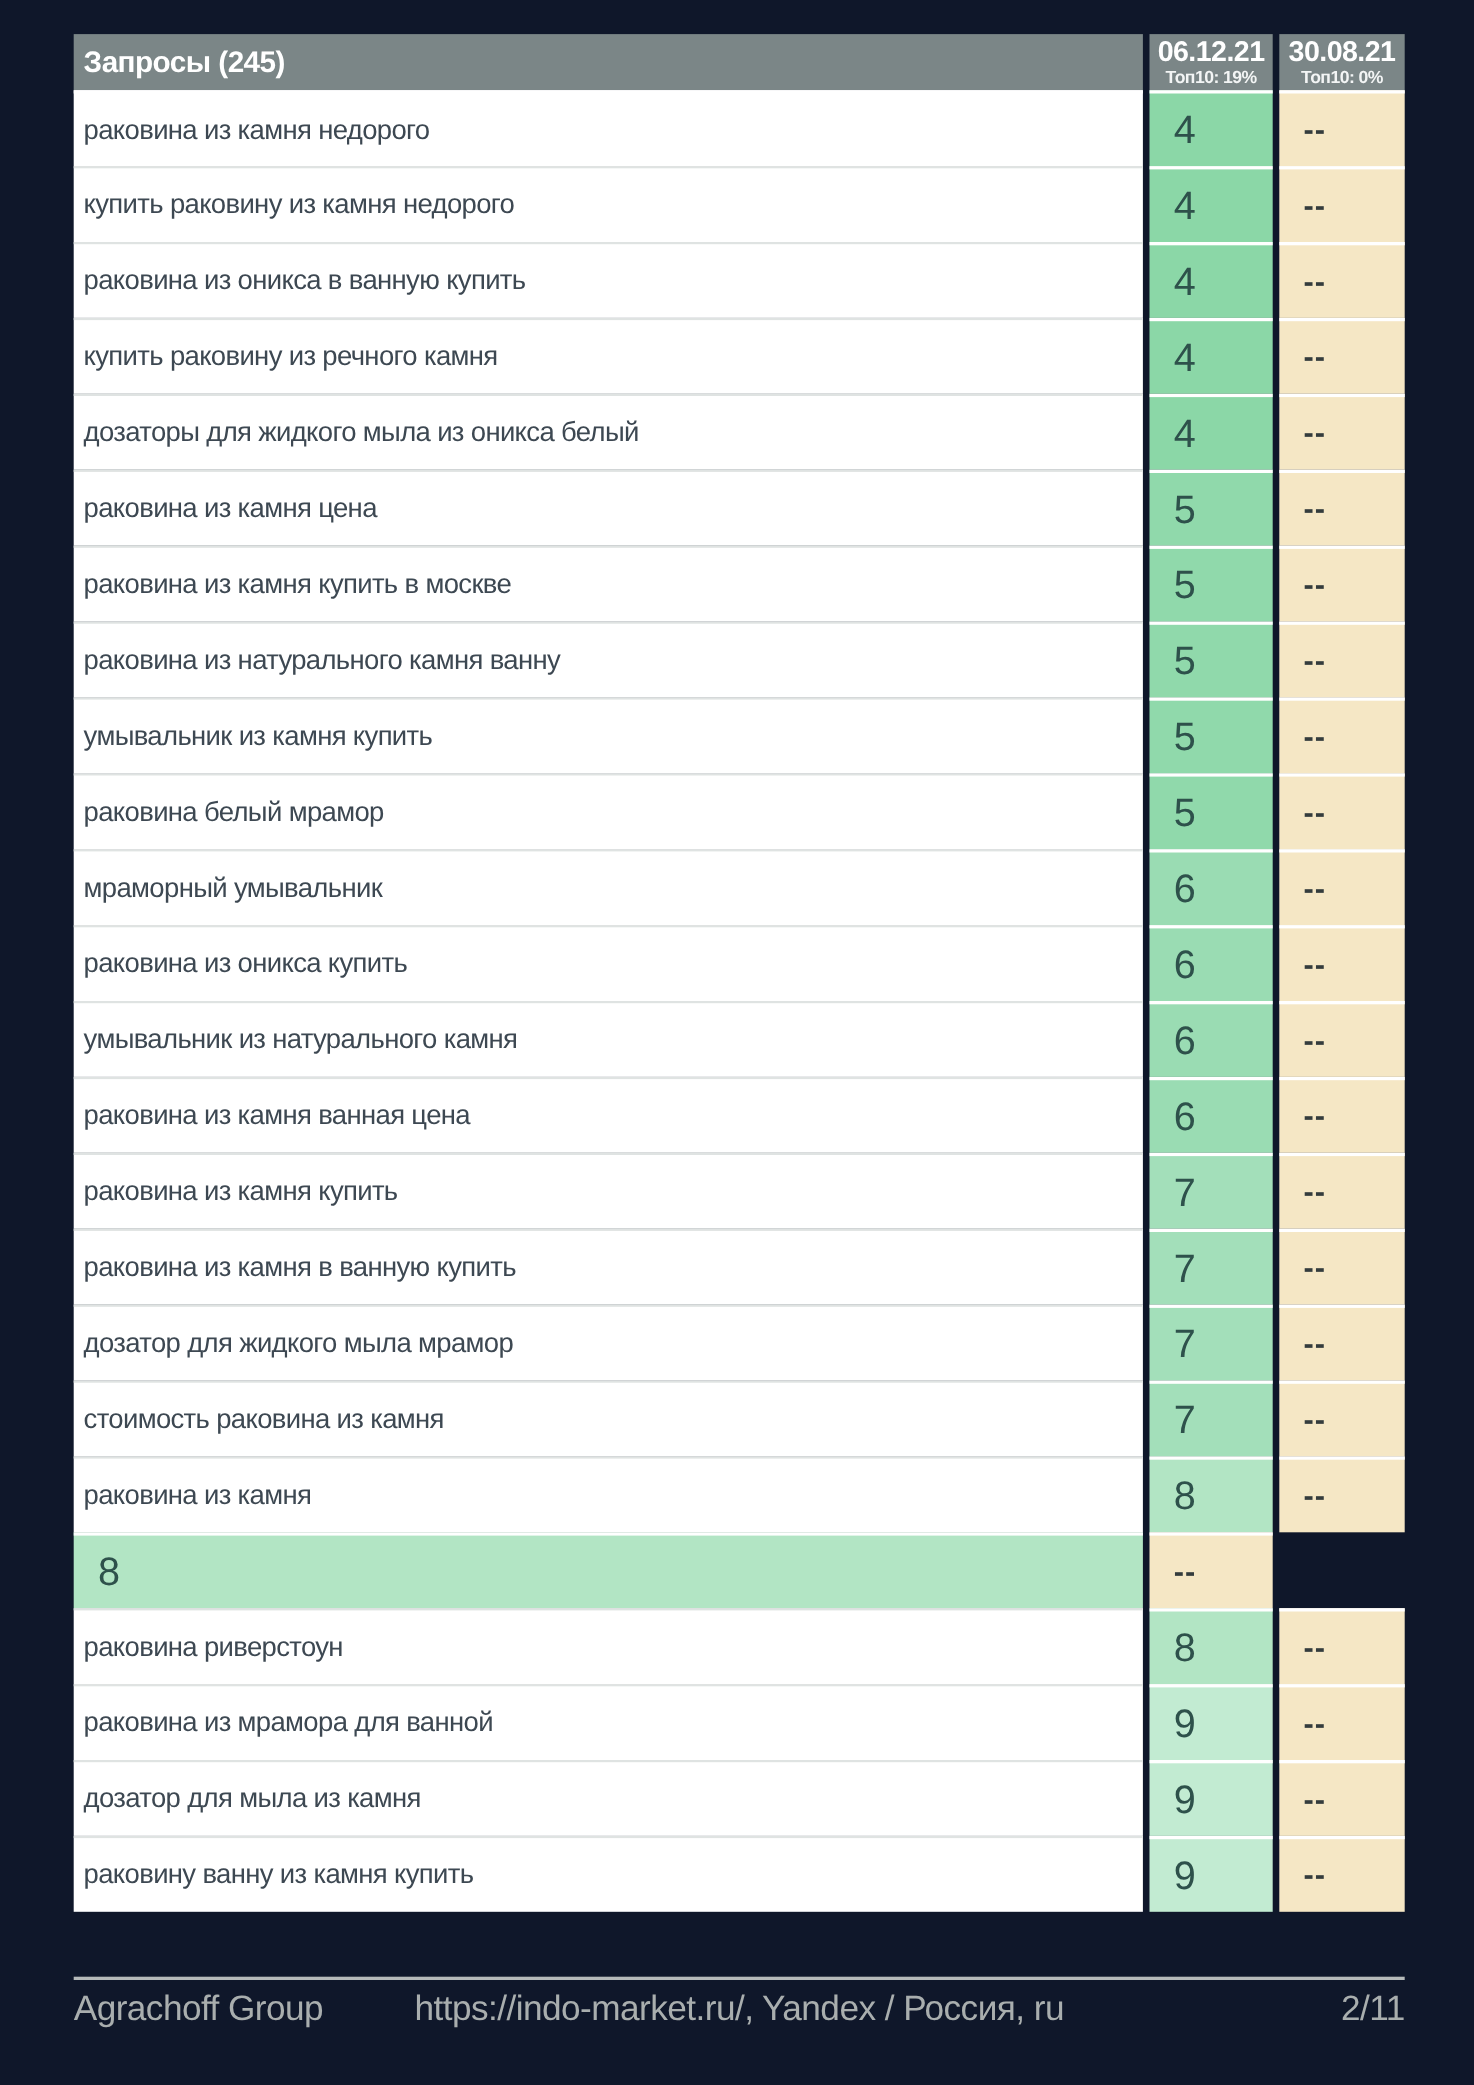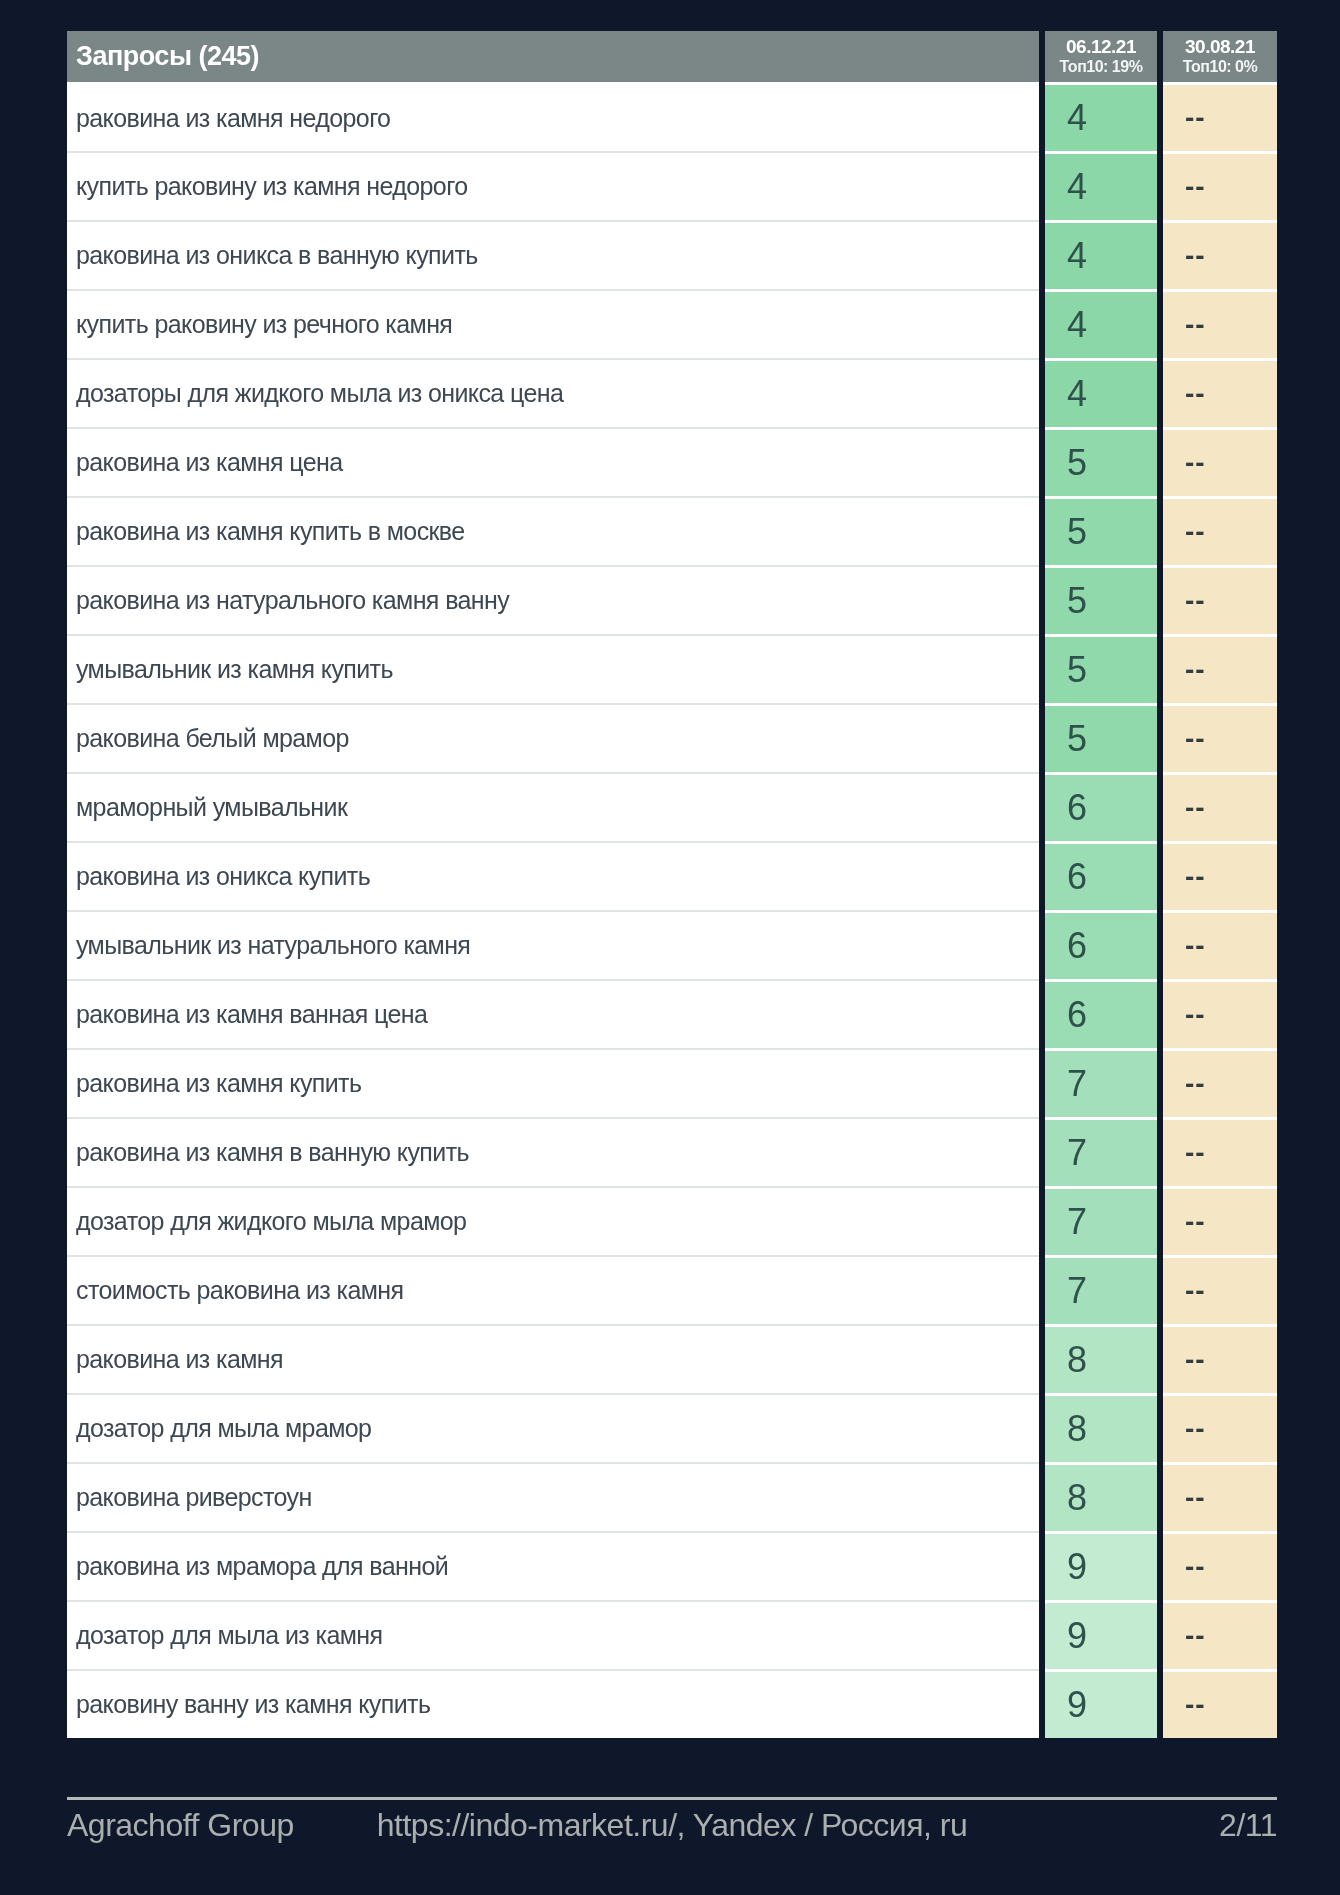--- a/index.html
+++ b/index.html
@@ -46,21 +46,21 @@
   }
   .th-date {
     display: flex;
     flex-direction: column;
     align-items: center;
     justify-content: center;
     line-height: 1.15;
   }
   .th-date .date {
     color: #ffffff;
-    font-size: 19px;
+    font-size: 26px;
     font-weight: bold;
     letter-spacing: -0.5px;
   }
   .th-date .top10 {
     color: #f3f5f5;
     font-size: 16px;
     font-weight: bold;
     letter-spacing: -0.5px;
   }
   .tbody { width: 1210px; }
@@ -155,21 +155,21 @@
           <div class="td td-query">раковина из оникса в ванную купить</div>
           <div class="td td-pos td-cur" style="background: rgb(139, 215, 167);">4</div>
           <div class="td td-pos td-prev" style="background: rgb(245, 231, 197);">--</div>
         </div>
         <div class="trow">
           <div class="td td-query">купить раковину из речного камня</div>
           <div class="td td-pos td-cur" style="background: rgb(139, 215, 167);">4</div>
           <div class="td td-pos td-prev" style="background: rgb(245, 231, 197);">--</div>
         </div>
         <div class="trow">
-          <div class="td td-query">дозаторы для жидкого мыла из оникса цена</div>
+          <div class="td td-query">дозаторы для жидкого мыла из оникса белый</div>
           <div class="td td-pos td-cur" style="background: rgb(139, 215, 167);">4</div>
           <div class="td td-pos td-prev" style="background: rgb(245, 231, 197);">--</div>
         </div>
         <div class="trow">
           <div class="td td-query">раковина из камня цена</div>
           <div class="td td-pos td-cur" style="background: rgb(144, 217, 171);">5</div>
           <div class="td td-pos td-prev" style="background: rgb(245, 231, 197);">--</div>
         </div>
         <div class="trow">
           <div class="td td-query">раковина из камня купить в москве</div>
@@ -230,21 +230,20 @@
           <div class="td td-query">стоимость раковина из камня</div>
           <div class="td td-pos td-cur" style="background: rgb(163, 223, 186);">7</div>
           <div class="td td-pos td-prev" style="background: rgb(245, 231, 197);">--</div>
         </div>
         <div class="trow">
           <div class="td td-query">раковина из камня</div>
           <div class="td td-pos td-cur" style="background: rgb(178, 229, 196);">8</div>
           <div class="td td-pos td-prev" style="background: rgb(245, 231, 197);">--</div>
         </div>
         <div class="trow">
-          <div class="td td-query">дозатор для мыла мрамор</div>
           <div class="td td-pos td-cur" style="background: rgb(178, 229, 196);">8</div>
           <div class="td td-pos td-prev" style="background: rgb(245, 231, 197);">--</div>
         </div>
         <div class="trow">
           <div class="td td-query">раковина риверстоун</div>
           <div class="td td-pos td-cur" style="background: rgb(178, 229, 196);">8</div>
           <div class="td td-pos td-prev" style="background: rgb(245, 231, 197);">--</div>
         </div>
         <div class="trow">
           <div class="td td-query">раковина из мрамора для ванной</div>

